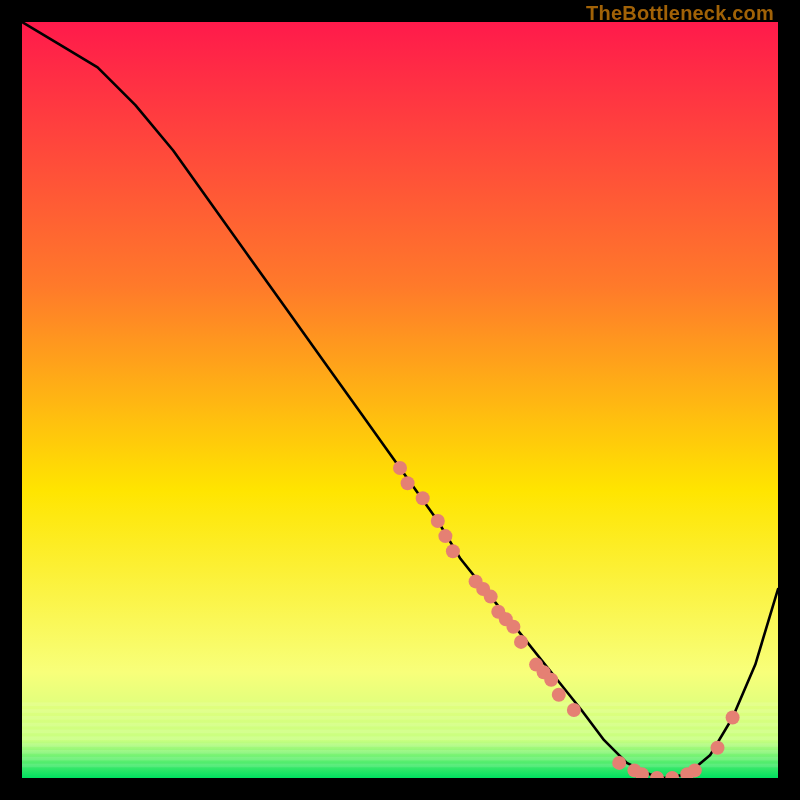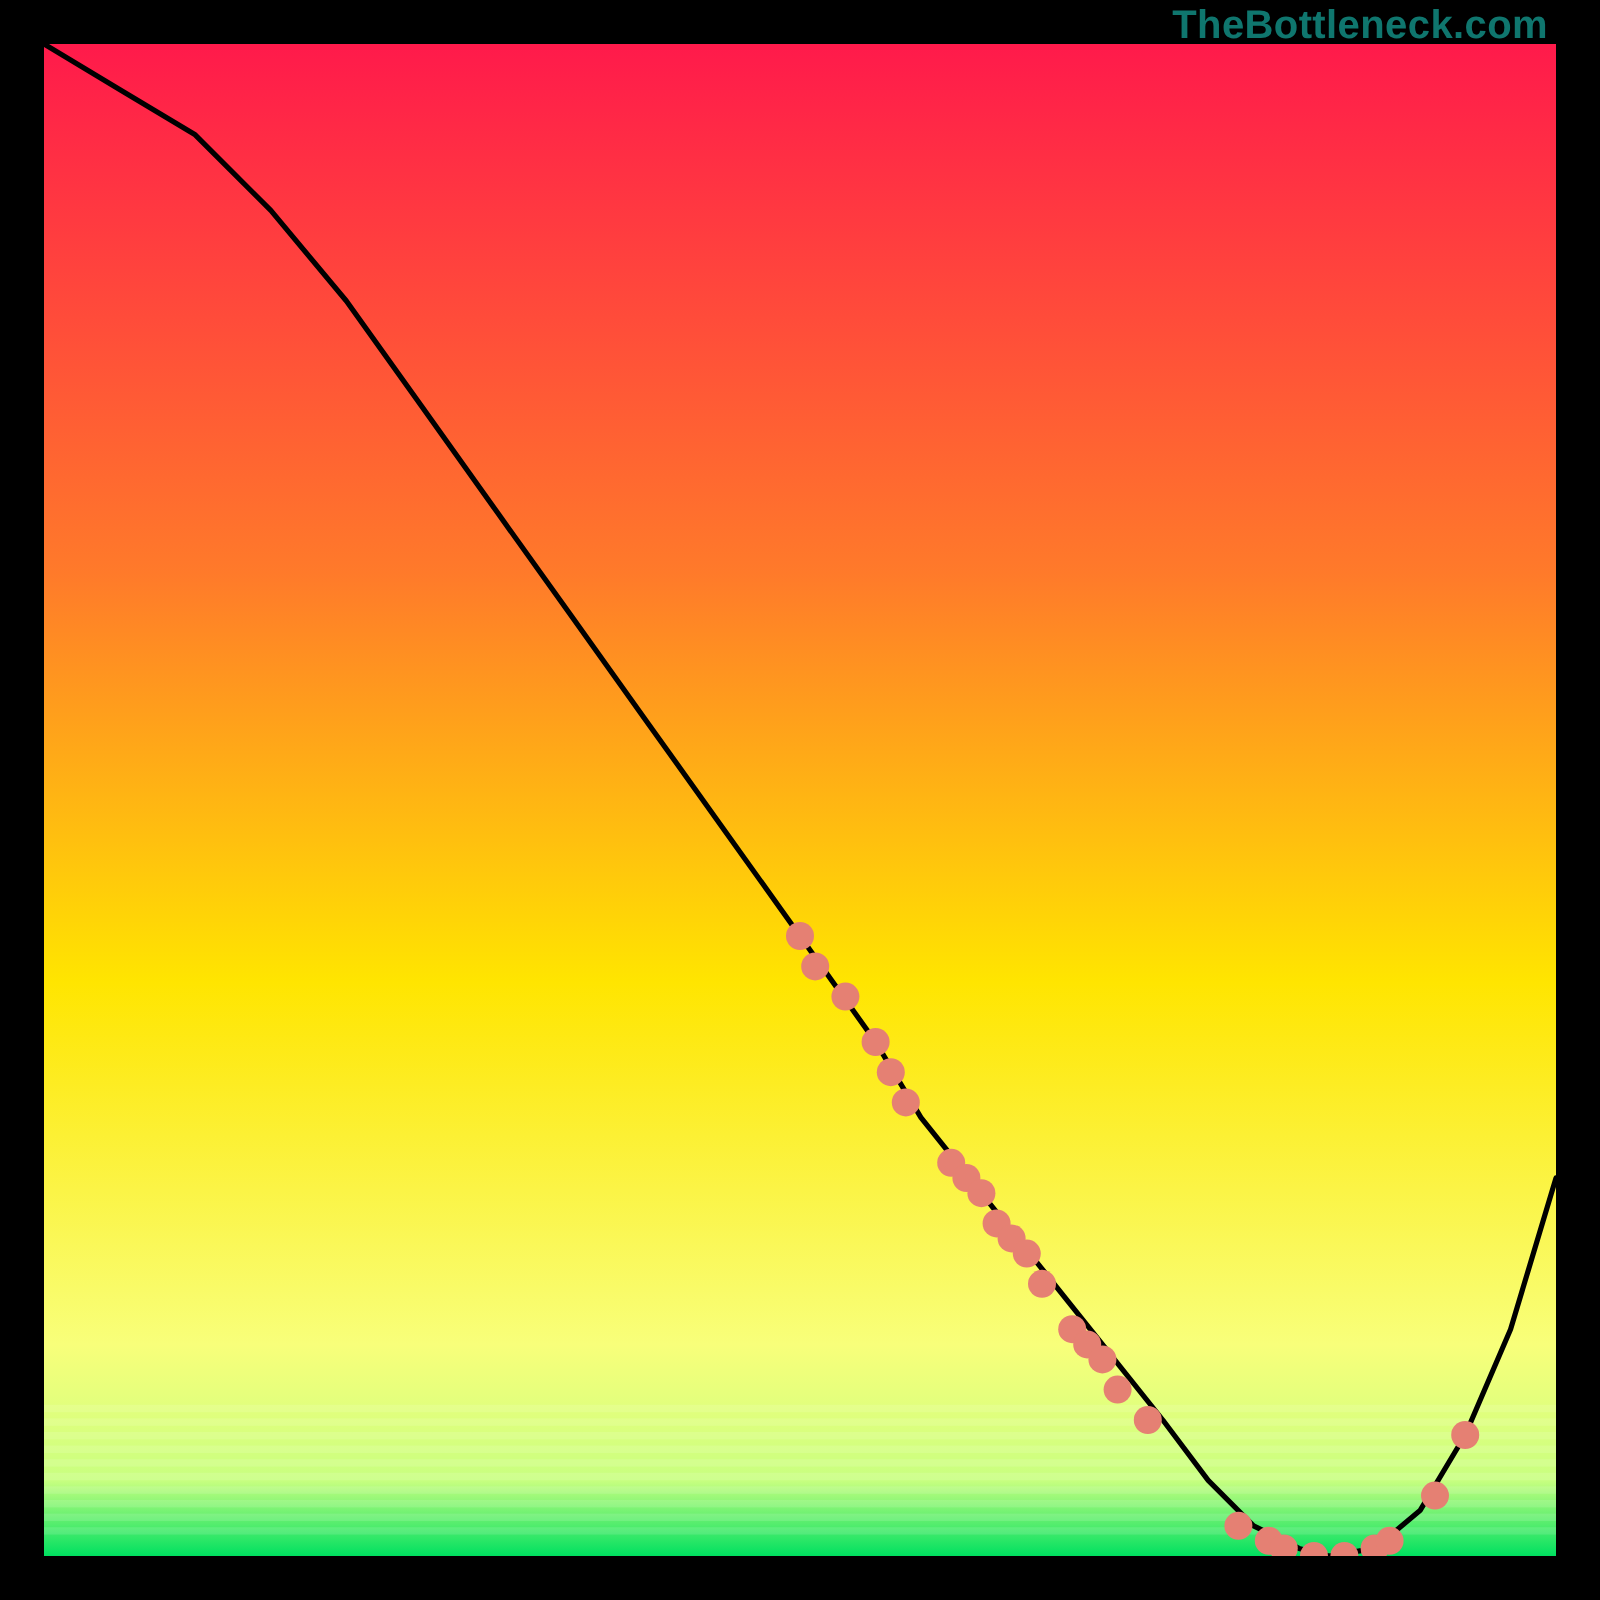--- a/index.html
+++ b/index.html
@@ -25,21 +25,21 @@
     width: 756px;
     height: 756px;
   }
   .watermark {
     position: absolute;
     top: 2px;
     right: 26px;
     font-family: Arial, Helvetica, sans-serif;
     font-size: 20px;
     font-weight: bold;
-    color: #0f766e;
+    color: #a16207;
     letter-spacing: 0.2px;
   }
   svg { display: block; }
 </style>
 </head>
 <body>
 
 <div class="watermark">TheBottleneck.com</div>
 
 <div class="frame">

